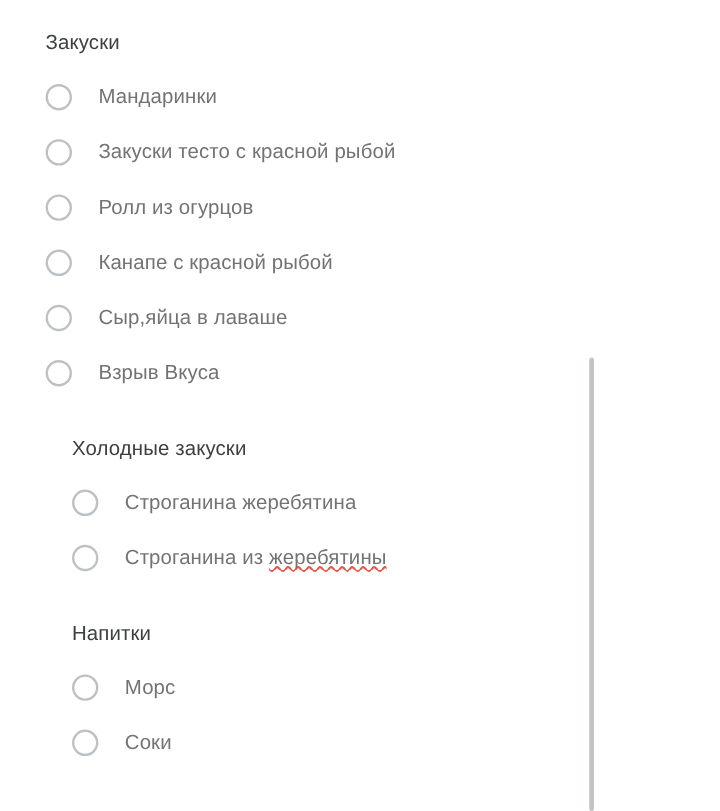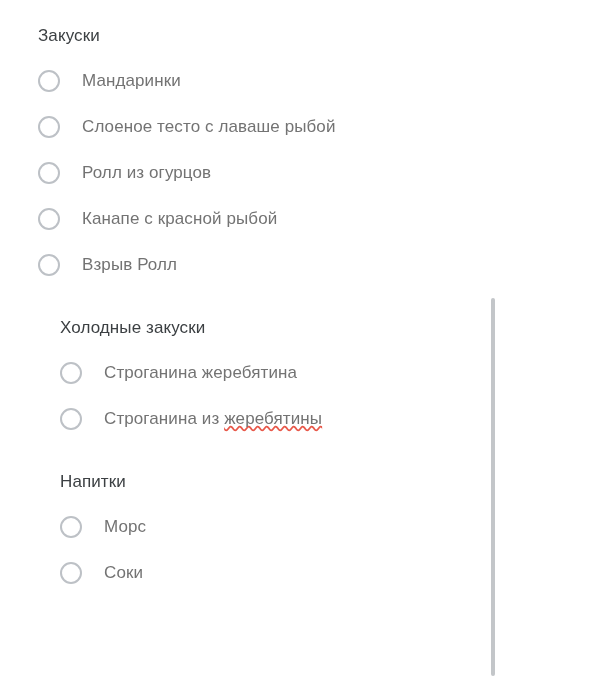--- a/index.html
+++ b/index.html
@@ -89,33 +89,37 @@
 
   <div class="group">
     <div class="group-title">Закуски</div>
 
     <div class="option-row">
       <span class="radio"></span>
       <span class="option-label">Мандаринки</span>
     </div>
     <div class="option-row">
       <span class="radio"></span>
-      <span class="option-label">Слоеное тесто с лаваше рыбой</span>
+      <span class="option-label">Закуски тесто с красной рыбой</span>
     </div>
     <div class="option-row">
       <span class="radio"></span>
       <span class="option-label">Ролл из огурцов</span>
     </div>
     <div class="option-row">
       <span class="radio"></span>
       <span class="option-label">Канапе с красной рыбой</span>
     </div>
     <div class="option-row">
       <span class="radio"></span>
-      <span class="option-label">Взрыв Ролл</span>
+      <span class="option-label">Сыр,яйца в лаваше</span>
+    </div>
+    <div class="option-row">
+      <span class="radio"></span>
+      <span class="option-label">Взрыв Вкуса</span>
     </div>
   </div>
 
   <div class="group">
     <div class="group-title">Холодные закуски</div>
 
     <div class="option-row">
       <span class="radio"></span>
       <span class="option-label">Строганина жеребятина</span>
     </div>

